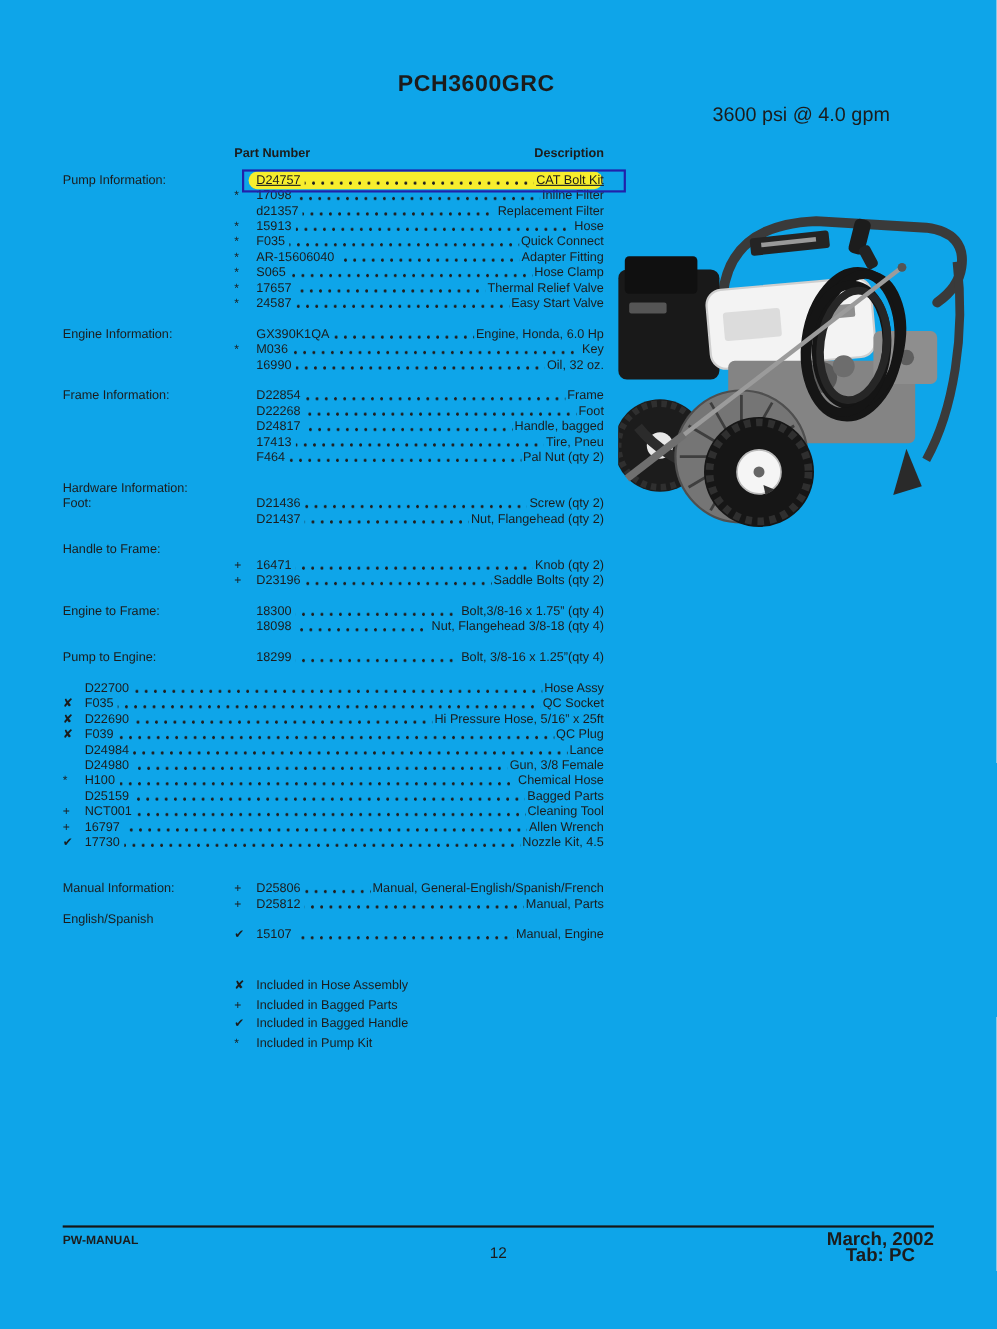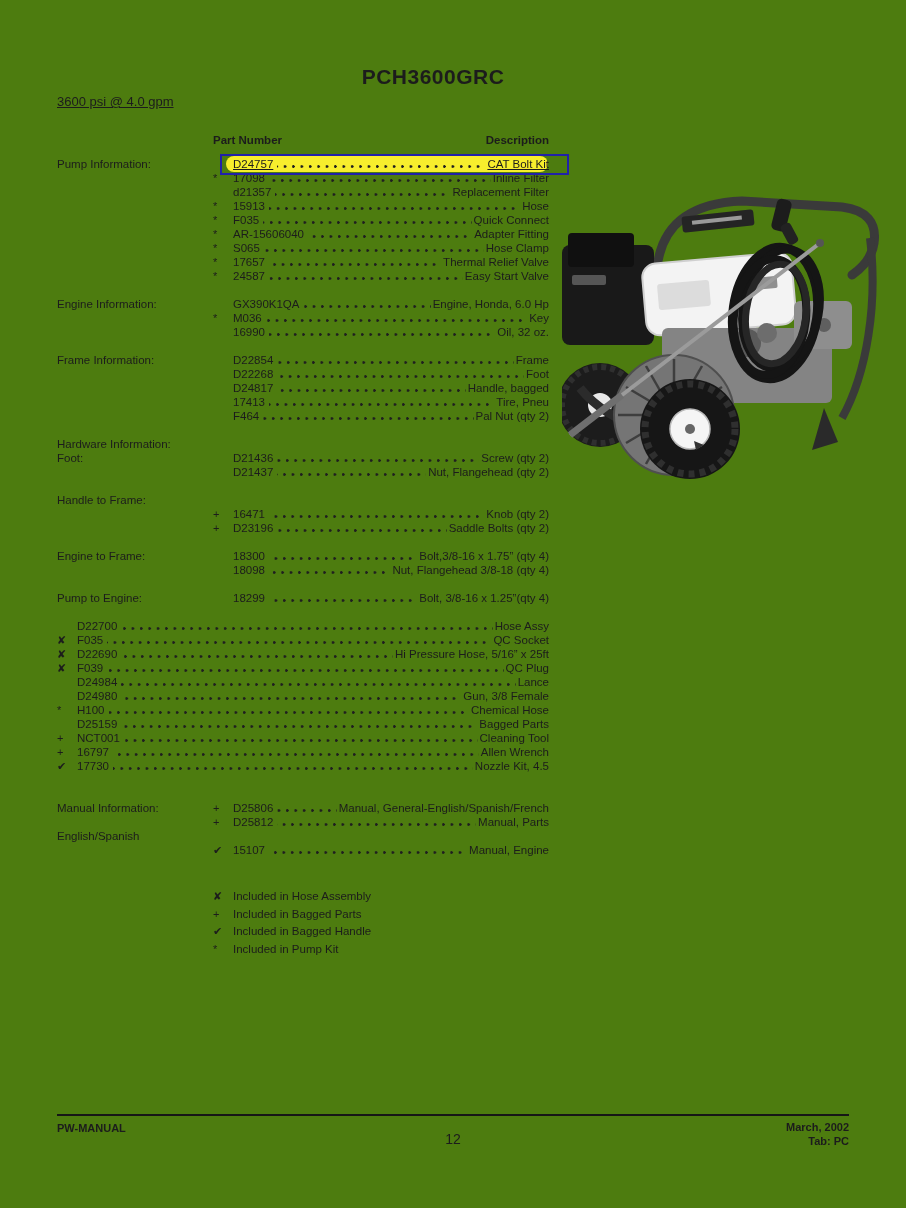--- a/index.html
+++ b/index.html
@@ -2,33 +2,32 @@
 <html style="--hl-fill: #f7ee2d; --hl-border: #2121aa; --text: #1c1c1c;"><head>
 <meta charset="utf-8">
 <style>
   :root{
     --text:#1c1c1c;
     --hl-fill:#f7ee2d;
     --hl-border:#2121aa;
   }
   html,body{margin:0;padding:0;background:#e8e8e8;}
   .page{
-    position:relative;width:906px;height:1208px;background:#4d7c0f;
+    position:relative;width:906px;height:1208px;background:#0ea5e9;
     margin:0 auto;overflow:hidden;
     font-family:"Liberation Sans","DejaVu Sans",sans-serif;
     color:var(--text);
   }
   .title{
     position:absolute;left:57px;top:65px;width:752px;text-align:center;
     font-size:21px;font-weight:700;letter-spacing:.5px;
   }
   .subtitle{
-    position:absolute;left:57px;top:94px;width:752px;text-align:left;
-    font-size:13px;
-    text-decoration:underline;
+    position:absolute;left:57px;top:94px;width:752px;text-align:right;
+    font-size:18px;
   }
   .content{position:absolute;left:57px;top:133px;width:492px;font-size:11.5px;line-height:14px;}
   .thead{display:flex;justify-content:space-between;padding-left:156px;font-weight:700;height:14px;margin-bottom:10px;}
   .section{display:flex;margin-top:14px;}
   .section:first-child{margin-top:0;}
   .labels{flex:0 0 156px;}
   .labels .line{height:14px;white-space:nowrap;}
   .rows{flex:1;min-width:0;}
   .row{display:flex;align-items:baseline;height:14px;position:relative;}
   .sym{flex:0 0 20px;font-size:11px;}
@@ -49,21 +48,21 @@
     position:absolute;z-index:3;left:7px;top:-3px;width:345px;height:17px;
     border:2px solid var(--hl-border);pointer-events:none;
   }
   .legend{margin-top:32px;padding-left:156px;}
   .legend-row{display:flex;align-items:baseline;height:17.5px;}
   .legend-sym{flex:0 0 20px;font-size:11px;}
   .photo{position:absolute;left:562px;top:183px;width:344px;height:300px;}
   .footer-rule{position:absolute;left:57px;width:792px;top:1114px;height:2px;background:#161616;}
   .footer-left{position:absolute;left:57px;top:1122px;font-size:11px;font-weight:700;}
   .footer-page{position:absolute;left:57px;top:1131px;width:792px;text-align:center;font-size:14px;}
-  .footer-right{position:absolute;right:57px;top:1120px;text-align:right;font-size:11px;font-weight:700;line-height:14px;}
+  .footer-right{position:absolute;right:57px;top:1120px;text-align:center;font-size:17px;font-weight:700;line-height:14px;}
 </style>
 </head>
 <body>
 
 <div class="page">
 
   <div class="title">PCH3600GRC</div>
   <div class="subtitle">3600 psi @ 4.0 gpm</div>
 
   <div class="content">

